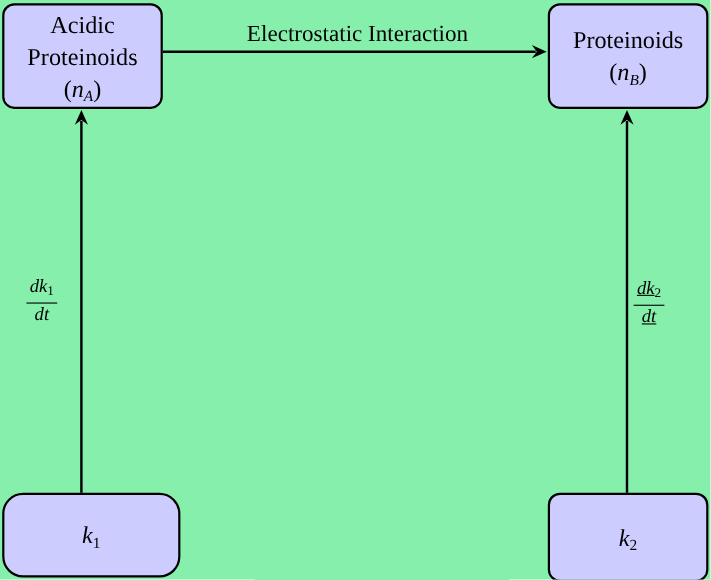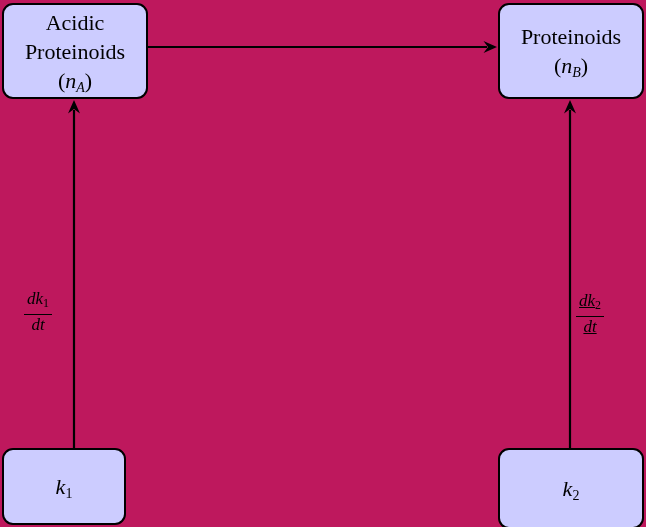--- a/index.html
+++ b/index.html
@@ -1,41 +1,41 @@
 <!DOCTYPE html>
 <html><head>
 <meta charset="utf-8">
 <style>
   html, body { margin: 0; padding: 0; background: #ffffff; }
   .canvas {
     position: relative;
     width: 646px;
     height: 527px;
-    background: #be185d;
+    background: #86efac;
     font-family: "Liberation Serif", "DejaVu Serif", serif;
     color: #000000;
     overflow: hidden;
   }
   .node {
     position: absolute;
     box-sizing: border-box;
     background: #ccccff;
     border: 2px solid #000000;
     border-radius: 11px;
     display: flex;
     flex-direction: column;
     align-items: center;
     justify-content: center;
     text-align: center;
     font-size: 22px;
     line-height: 29px;
   }
   .node-acidic { left: 2px;   top: 3px;   width: 146px; height: 96px; }
   .node-basic  { left: 498px; top: 3px;   width: 146px; height: 96px; }
-  .node-k1     { left: 2px;   top: 448px; width: 124px; height: 77px; }
+  .node-k1     { left: 2px;   top: 448px; width: 162px; height: 77px; border-radius: 19px; }
   .node-k2     { left: 498px; top: 448px; width: 146px; height: 81px; }
   .it { font-style: italic; }
   sub.msub {
     font-size: 14px;
     font-style: italic;
     line-height: 0;
     vertical-align: -4px;
   }
   sub.nsub {
     font-size: 14px;
@@ -51,21 +51,20 @@
     font-size: 21px;
     white-space: nowrap;
   }
   .frac {
     position: absolute;
     display: inline-flex;
     flex-direction: column;
     align-items: center;
     font-size: 17px;
     line-height: 20px;
-    margin-top: 39px;
   }
   .frac .num {
     border-bottom: 1.4px solid #000000;
     padding: 0 3px 1px 3px;
   }
   .frac .num sub { font-size: 12px; vertical-align: -3px; }
   .frac-k1 { left: 24px;  top: 250px; }
   .frac-k2 { left: 576px; top: 252px; text-decoration: underline; }
   .arrow-layer {
     position: absolute;
@@ -114,20 +113,21 @@
       <span class="it">k</span><sub class="nsub">1</sub>
     </span>
   </div>
 
   <div class="node node-k2">
     <span>
       <span class="it">k</span><sub class="nsub">2</sub>
     </span>
   </div>
 
+  <div class="edge-label">Electrostatic Interaction</div>
 
   <div class="frac frac-k1">
     <span class="num"><span class="it">dk</span><sub>1</sub></span>
     <span class="den it">dt</span>
   </div>
 
   <div class="frac frac-k2">
     <span class="num"><span class="it">dk</span><sub>2</sub></span>
     <span class="den it">dt</span>
   </div>

